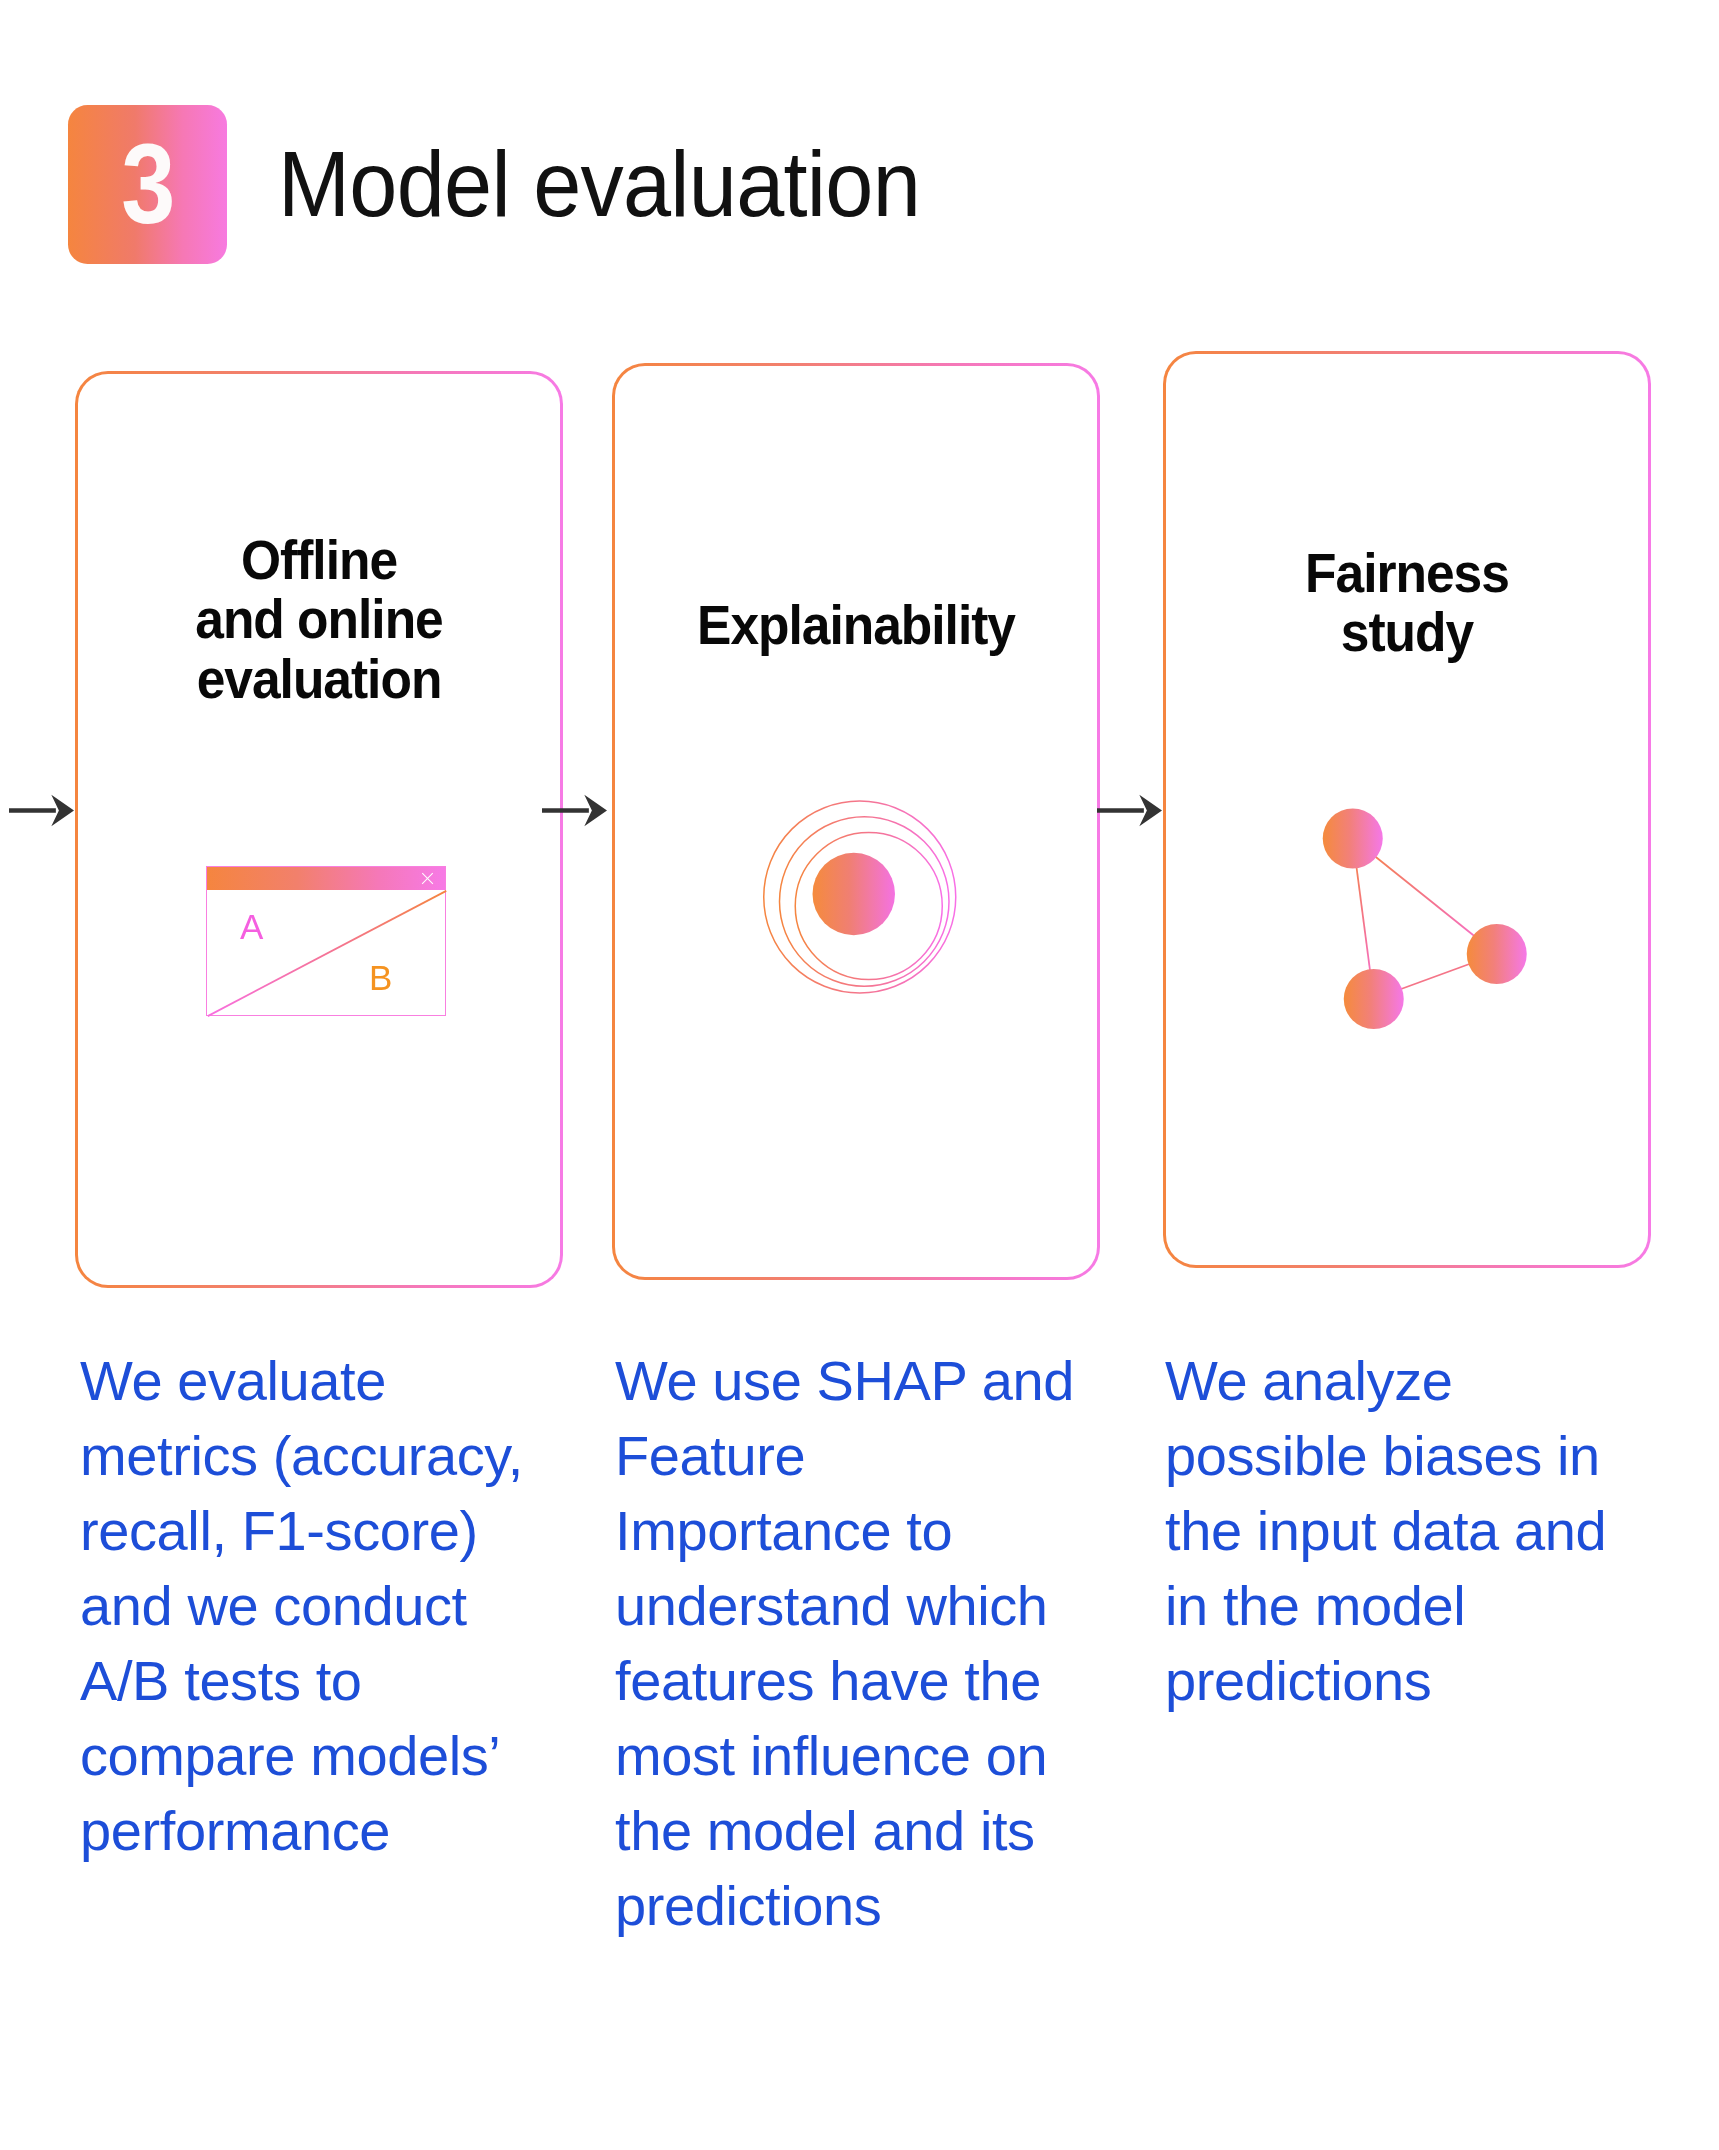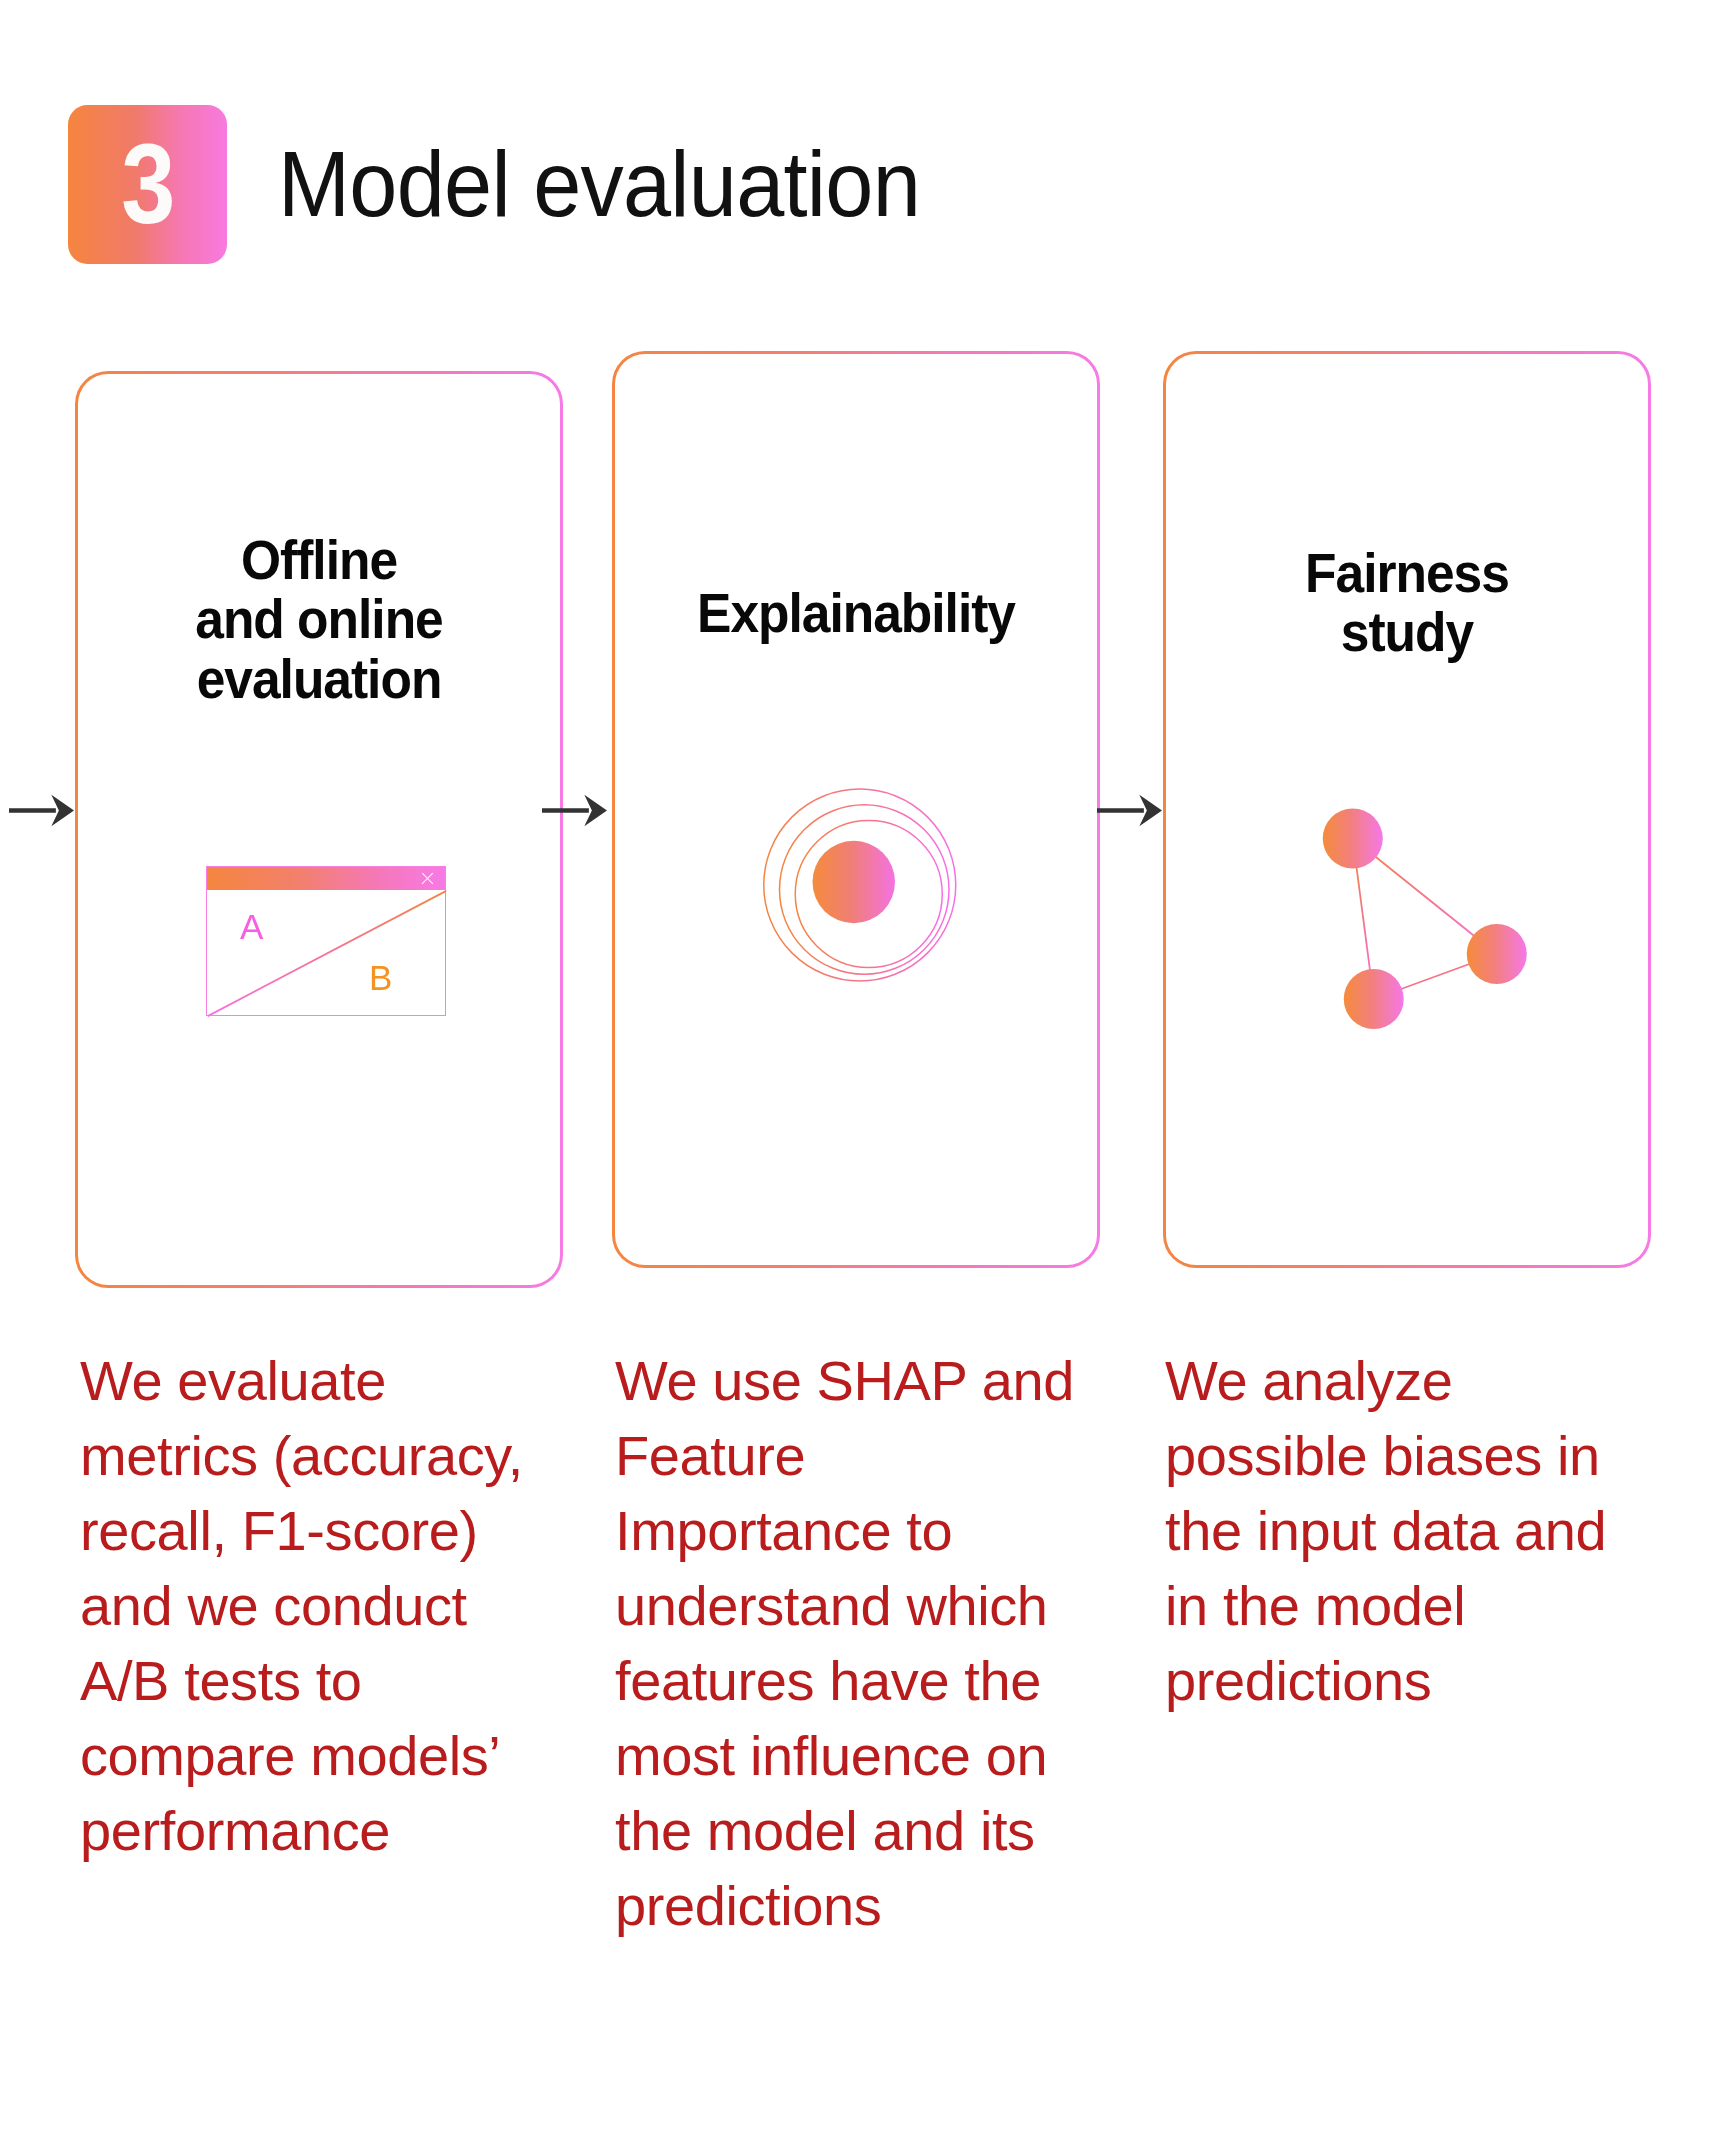--- a/index.html
+++ b/index.html
@@ -74,21 +74,21 @@
     box-sizing: border-box;
     
     border: 3.8px solid transparent;
     background-image:
       linear-gradient(#ffffff, #ffffff),
       linear-gradient(90deg, #f5853f 0%, #f2806c 35%, #f578b8 70%, #f77ae6 100%);
     background-origin: border-box;
     background-clip: padding-box, border-box;
   }
   .card-1 { left: 75px; margin-top: 20px; }
-  .card-2 { left: 612px; }
+  .card-2 { left: 612px; margin-top: 12px; }
   .card-3 { left: 1163px; }
 
   .card-heading {
     position: absolute;
     left: 0;
     right: 0;
     text-align: center;
     font-family: "Liberation Sans", sans-serif;
     font-weight: 700;
     font-size: 56px;
@@ -200,21 +200,21 @@
     height: 788px;
   }
   .desc {
     position: absolute;
     top: 0;
     width: 495px;
     font-family: "Liberation Sans", sans-serif;
     font-weight: 400;
     font-size: 56px;
     line-height: 1.34;
-    color: #b91c1c;
+    color: #1d4ed8;
     letter-spacing: -0.4px;
     hyphens: auto;
     -webkit-hyphens: auto;
     text-align: left;
   }
   .desc-1 { left: 80px; width: 471px; }
   .desc-2 { left: 615px; width: 465px; }
   .desc-3 { left: 1165px; width: 480px; }
 </style>
 </head>

